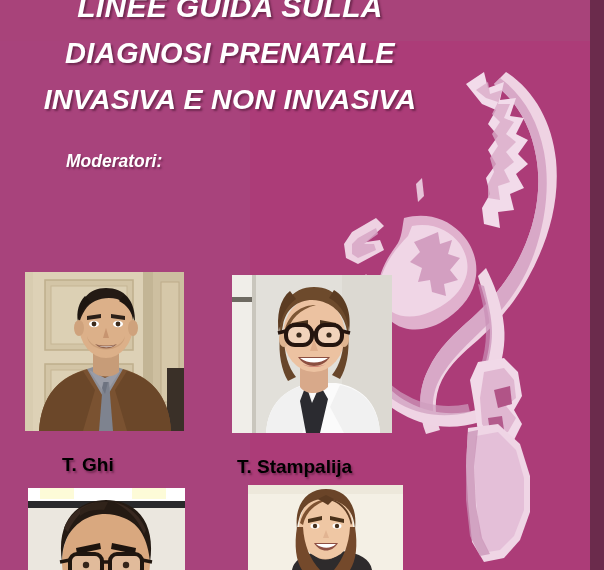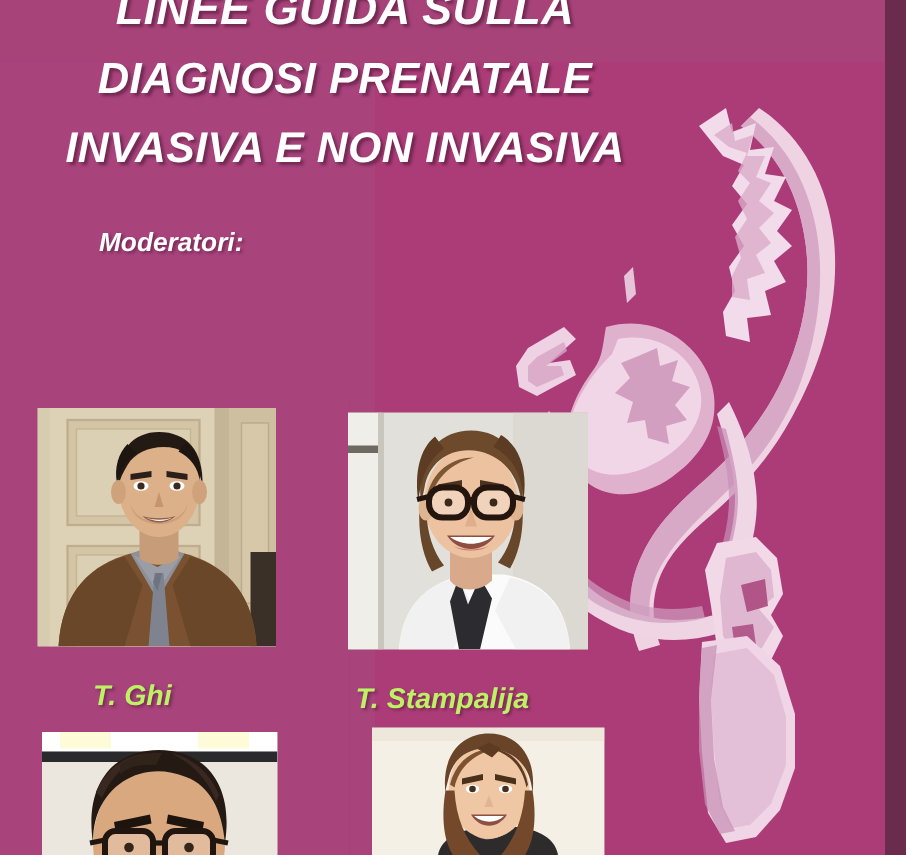--- a/index.html
+++ b/index.html
@@ -93,22 +93,21 @@
   .photo .inner { position: absolute; inset: 0; }
 
   #photo-ghi       { left: 25px;  top: 272px; width: 159px; height: 159px; }
   #photo-stampalija{ left: 232px; top: 275px; width: 160px; height: 158px; }
   #photo-third     { left: 28px;  top: 488px; width: 157px; height: 82px;  }
   #photo-fourth    { left: 248px; top: 485px; width: 155px; height: 85px;  }
 
   
   .caption {
     position: absolute;
-    color: #bef264;
-    font-style: italic;
+    color: #000000;
     font-weight: bold;
     font-size: 19px;
     white-space: nowrap;
     text-shadow: 1.5px 1.5px 2px rgba(70,20,48,0.5);
   }
   #caption-ghi        { left: 62px;  top: 454px; }
   #caption-stampalija { left: 237px; top: 456px; text-align: right; }
 </style>
 </head>
 <body>

